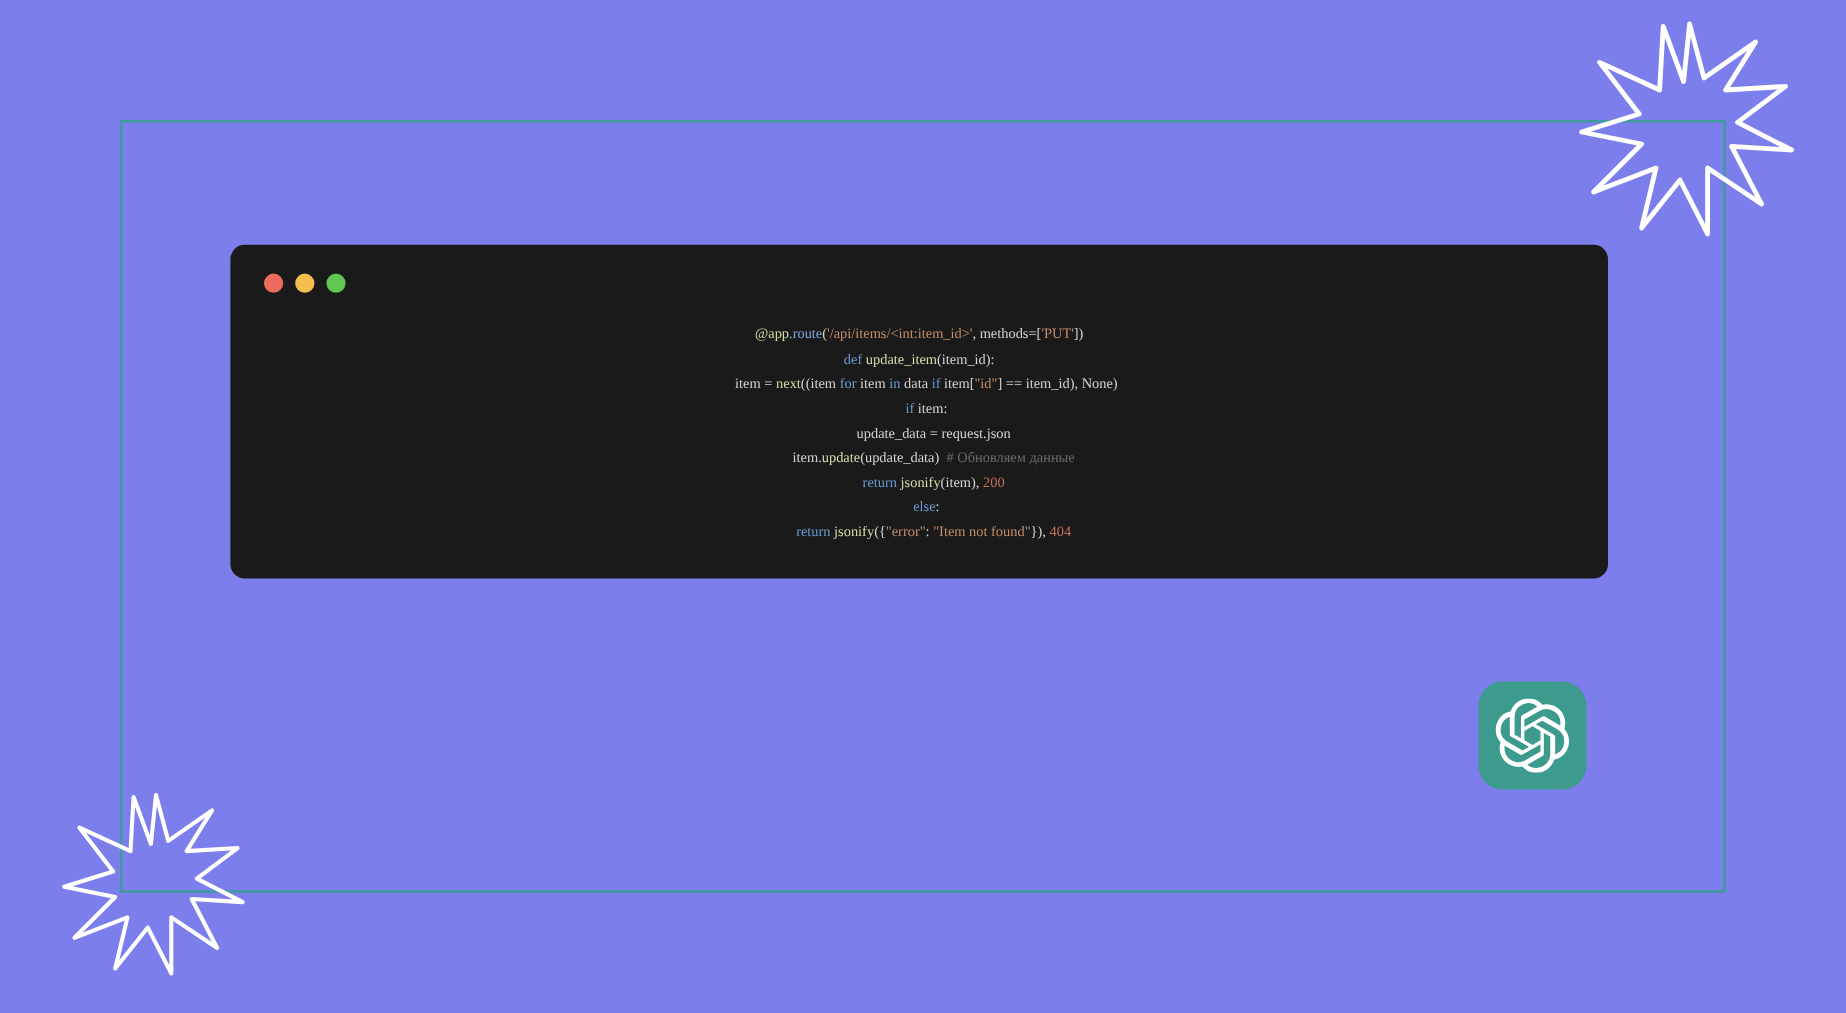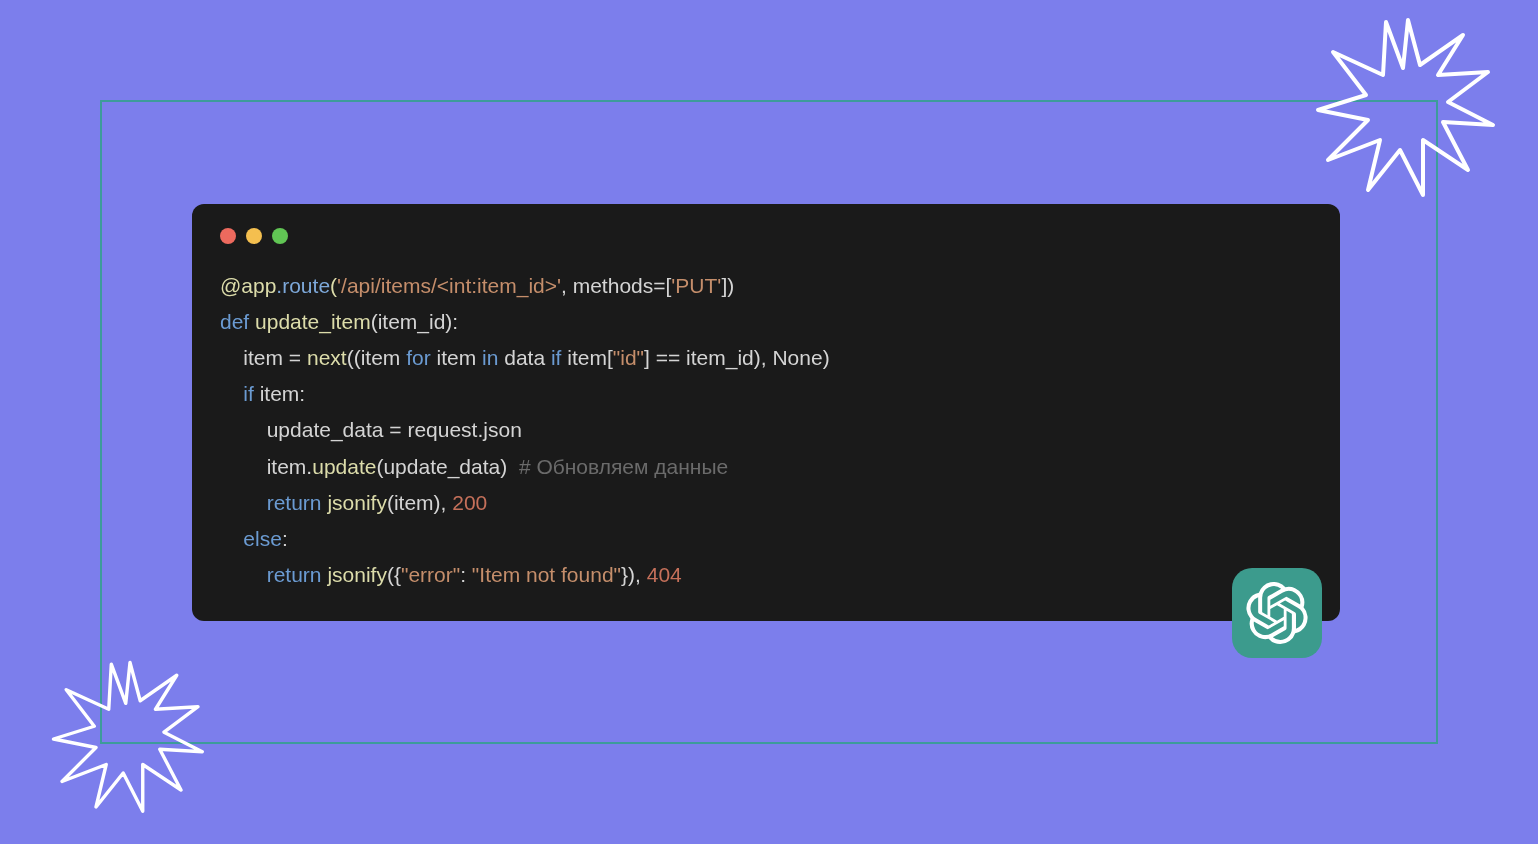--- a/index.html
+++ b/index.html
@@ -30,25 +30,26 @@
     .traffic-lights {
       display: flex;
       gap: 10px;
       margin-bottom: 24px;
     }
     .light { width: 16px; height: 16px; border-radius: 50%; }
     .light.red { background: #ed6a5e; }
     .light.yellow { background: #f4bf4f; }
     .light.green { background: #61c554; }
     .code {
-      font-family: Liberation Sans, sans-serif;
-      font-size: 21px;
+      font-family: Liberation Serif, serif;
+      font-size: 12px;
       line-height: 1.72;
       white-space: pre;
       color: #d4d4d4;
+      text-align: center;
     }
     .dec { color: #dcdcaa; }
     .kw { color: #6b9bd2; }
     .fn { color: #dcdcaa; }
     .str { color: #c58e6b; }
     .num { color: #c5705a; }
     .method { color: #7da8d9; }
     .cmt { color: #6b6b6b; font-style: normal; }
     .const { color: #d4d4d4; }
     .punct { color: #dcdcaa; }

